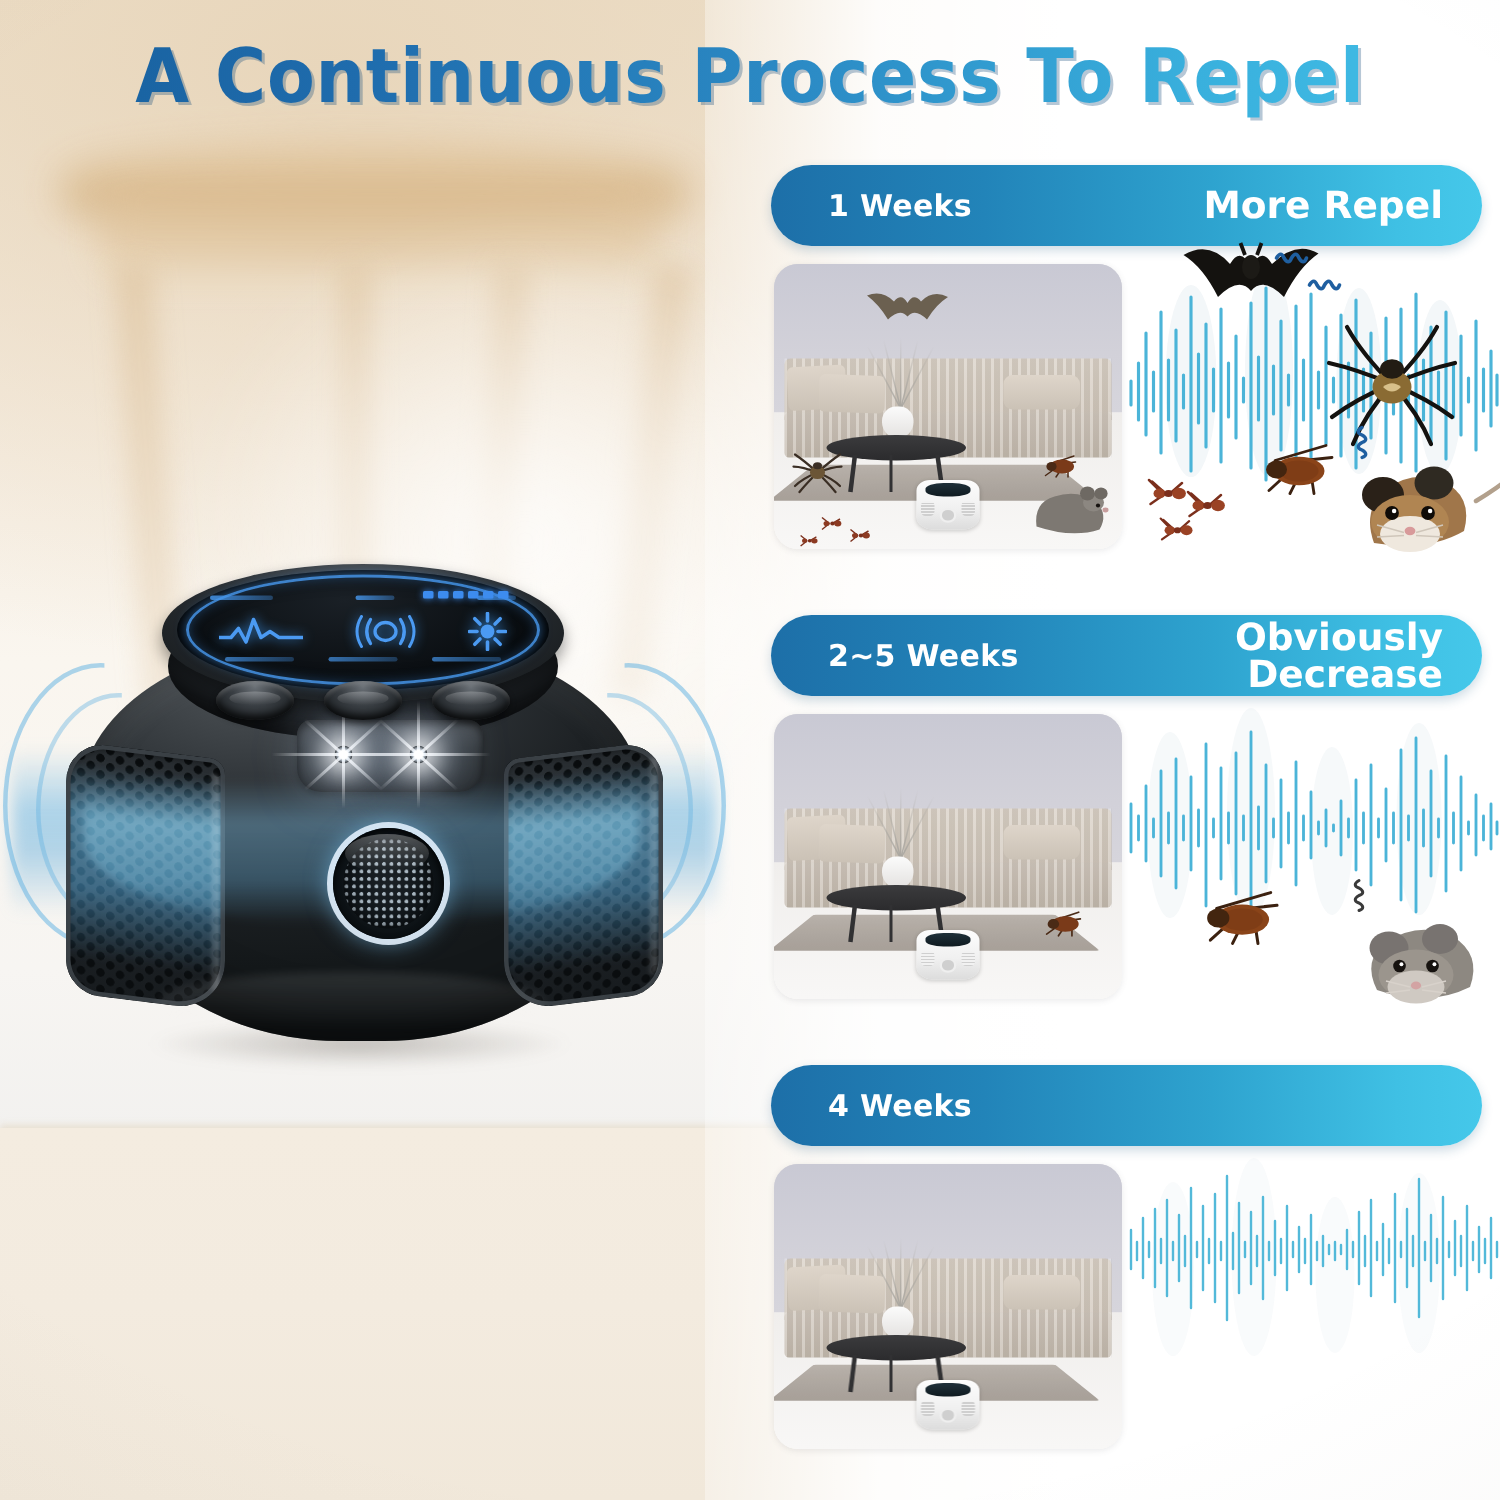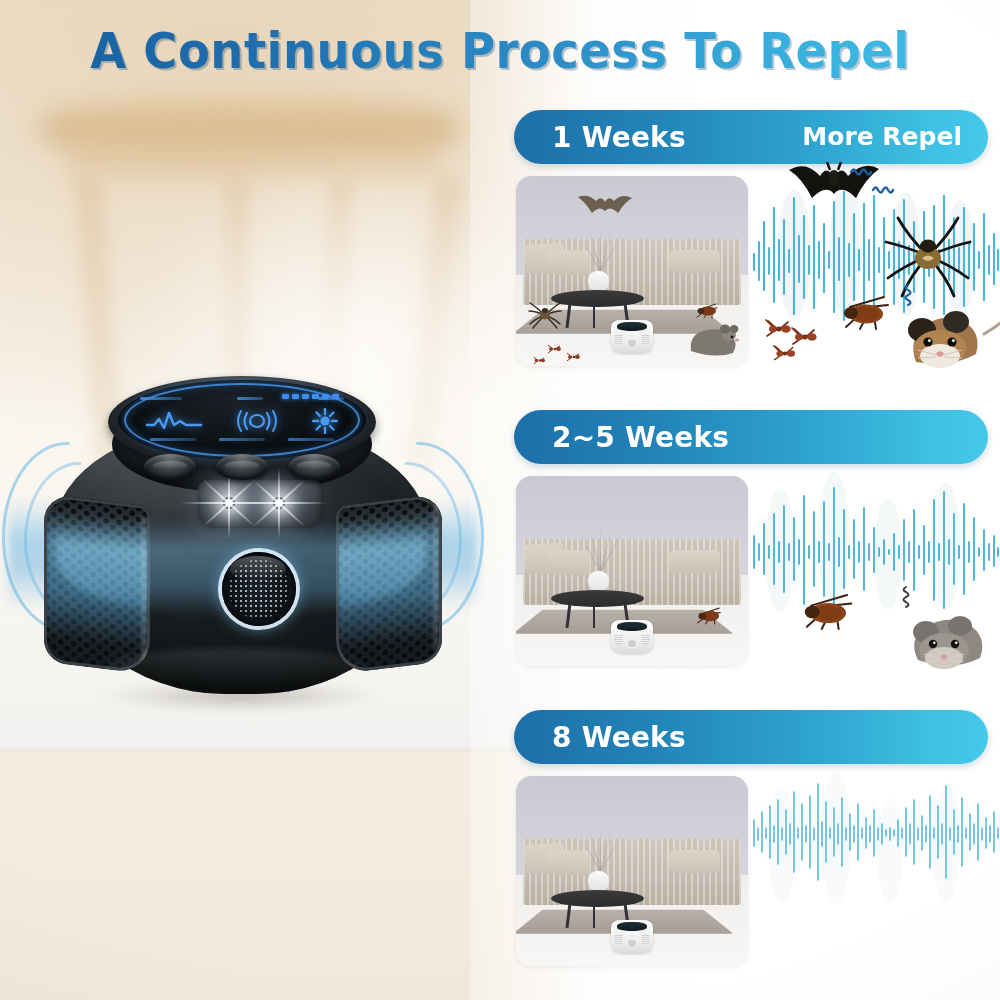--- a/index.html
+++ b/index.html
@@ -86,21 +86,21 @@
 
   .banner {
     position:absolute; left:14px; top:6px; width:474px; height:54px;
     border-radius:27px;
     background:linear-gradient(90deg,#1d6fa8 0%, #2284b9 30%, #2ea3cf 62%, #3fc0e4 88%, #45c8ea 100%);
     box-shadow:0 3px 7px rgba(30,90,130,.22);
     display:flex; align-items:center; justify-content:space-between;
     padding:0 26px 0 38px; overflow:hidden;
   }
   .banner-weeks {
-    color:#fff; font-size:28px; font-weight:700; letter-spacing:.2px;
+    color:#fff; font-size:20px; font-weight:700; letter-spacing:.2px;
     font-family:"DejaVu Sans", sans-serif; white-space:nowrap;
   }
   .banner-status {
     color:#fff; font-size:25px; font-weight:700; line-height:1.02;
     font-family:"DejaVu Sans", sans-serif; text-align:right; white-space:pre-line;
   }
 
   
   .scene {
     position:absolute; left:16px; top:72px; width:232px; height:190px;
@@ -763,20 +763,22 @@
                 <path d="M52 65 L70 66"></path>
             </g>
           </svg>
         </div>
       </div>
     </div>
 
     <div class="row r2">
       <div class="banner">
         <span class="banner-weeks">2~5 Weeks</span>
+        <span class="banner-status">Obviously
+Decrease</span>
       </div>
 
       <div class="scene">
         <div class="sc-wall"></div>
         <div class="sc-floor"></div>
         <div class="sc-rug"></div>
         <div class="sc-sofa-back">
             <div class="sc-stripes"></div>
           </div>
         <div class="sc-sofa-seat">
@@ -915,21 +917,21 @@
                 <path d="M50 60 L66 56"></path>
                 <path d="M50 62 L66 64"></path>
             </g>
           </svg>
         </div>
       </div>
     </div>
 
     <div class="row r3">
       <div class="banner">
-        <span class="banner-weeks">8 Weeks</span>
+        <span class="banner-weeks">4 Weeks</span>
       </div>
 
       <div class="scene">
         <div class="sc-wall"></div>
         <div class="sc-floor"></div>
         <div class="sc-rug"></div>
         <div class="sc-sofa-back">
             <div class="sc-stripes"></div>
           </div>
         <div class="sc-sofa-seat">

